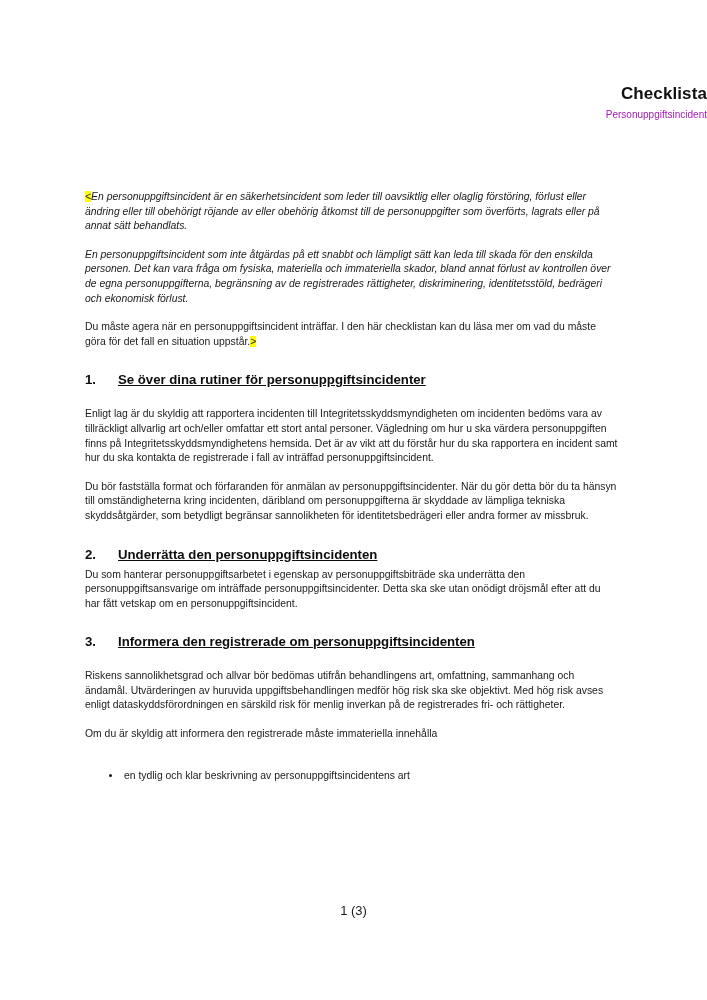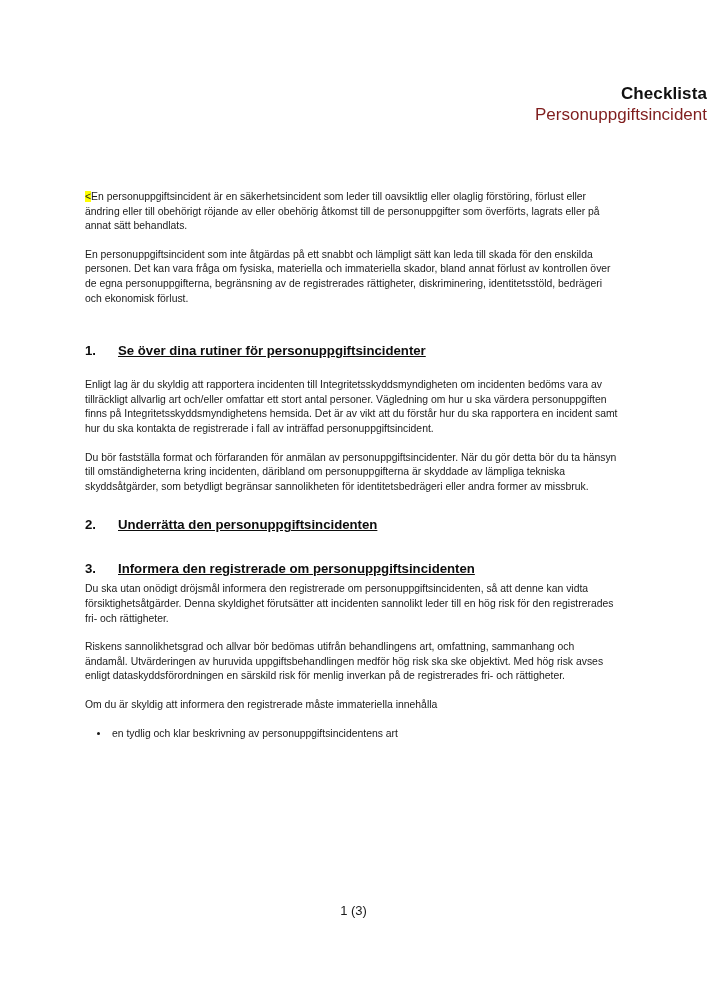--- a/index.html
+++ b/index.html
@@ -34,44 +34,45 @@
     text-align: right;
   }
   .doc-title {
     font-size: 17px;
     font-weight: bold;
     letter-spacing: 0.1px;
     line-height: 20px;
     color: #111111;
   }
   .doc-subtitle {
-    font-size: 17px;
+    font-size: 10px;
     font-weight: normal;
     line-height: 18px;
     margin-top: 2px;
-    color: #7f1d1d;
+    color: #a21caf;
   }
 
   
   .content {
     position: absolute;
     left: 85px;
     top: 190px;
     width: 533px;
   }
 
   p {
     margin: 0;
     font-size: 10.4px;
     line-height: 14.6px;
     color: #1a1a1a;
     text-align: left;
   }
 
   .italic {
+    font-style: italic;
   }
 
   .gap-sm { height: 14px; }
   .gap-md { height: 15px; }
   .gap-head { height: 22px; }
 
   
   .heading {
     display: flex;
     font-size: 13.2px;
@@ -92,21 +93,21 @@
   .after-heading { height: 5px; }
 
   
   .hl {
     background: #ffff00;
     color: #1a1a1a;
   }
 
   
   ul.bullets {
-    margin: 0;
+    margin: 12px;
     padding: 0;
     list-style: none;
   }
   ul.bullets li {
     position: relative;
     padding-left: 27px;
     font-size: 10.4px;
     line-height: 14.6px;
     color: #1a1a1a;
     margin: 0;
@@ -146,49 +147,50 @@
   <div class="content">
 
     <p class="italic"><span class="hl">&lt;</span><span>En personuppgiftsincident är en säkerhetsincident som leder till oavsiktlig eller olaglig förstöring, förlust eller ändring eller till obehörigt röjande av eller obehörig åtkomst till de personuppgifter som överförts, lagrats eller på annat sätt behandlats.</span></p>
 
     <div class="gap-sm"></div>
 
     <p class="italic">En personuppgiftsincident som inte åtgärdas på ett snabbt och lämpligt sätt kan leda till skada för den enskilda personen. Det kan vara fråga om fysiska, materiella och immateriella skador, bland annat förlust av kontrollen över de egna personuppgifterna, begränsning av de registrerades rättigheter, diskriminering, identitetsstöld, bedrägeri och ekonomisk förlust.</p>
 
     <div class="gap-sm"></div>
 
+    <p><span>Du måste agera när en personuppgiftsincident inträffar. I den här checklistan kan du läsa mer om vad du måste göra för det fall en situation uppstår.</span><span class="hl">&gt;</span></p>
 
     <div class="gap-head"></div>
 
     <div class="heading">
       <span class="num">1.</span>
       <span class="htext">Se över dina rutiner för personuppgiftsincidenter</span>
     </div>
     <div class="after-heading"></div>
     <div class="gap-sm"></div>
     <p>Enligt lag är du skyldig att rapportera incidenten till Integritetsskyddsmyndigheten om incidenten bedöms vara av tillräckligt allvarlig art och/eller omfattar ett stort antal personer. Vägledning om hur u ska värdera personuppgiften finns på Integritetsskyddsmyndighetens hemsida. Det är av vikt att du förstår hur du ska rapportera en incident samt hur du ska kontakta de registrerade i fall av inträffad personuppgiftsincident.</p>
     <div class="gap-sm"></div>
     <p>Du bör fastställa format och förfaranden för anmälan av personuppgiftsincidenter. När du gör detta bör du ta hänsyn till omständigheterna kring incidenten, däribland om personuppgifterna är skyddade av lämpliga tekniska skyddsåtgärder, som betydligt begränsar sannolikheten för identitetsbedrägeri eller andra former av missbruk.</p>
 
     <div class="gap-head"></div>
 
     <div class="heading">
       <span class="num">2.</span>
       <span class="htext">Underrätta den personuppgiftsincidenten</span>
     </div>
     <div class="after-heading"></div>
+    <p>Du som hanterar personuppgiftsarbetet i egenskap av personuppgiftsbiträde ska underrätta den personuppgiftsansvarige om inträffade personuppgiftsincidenter. Detta ska ske utan onödigt dröjsmål efter att du har fått vetskap om en personuppgiftsincident.</p>
 
     <div class="gap-head"></div>
 
     <div class="heading">
       <span class="num">3.</span>
       <span class="htext">Informera den registrerade om personuppgiftsincidenten</span>
     </div>
     <div class="after-heading"></div>
-    <p>Du ska utan onödigt dröjsmål informera den registrerade om personuppgiftsincidenten, så att denne kan vidta försiktighetsåtgärder. Denna skyldighet förutsätter att incidenten sannolikt leder till en hög risk för den registrerades fri- och rättigheter.</p>
     <div class="gap-sm"></div>
     <p>Riskens sannolikhetsgrad och allvar bör bedömas utifrån behandlingens art, omfattning, sammanhang och ändamål. Utvärderingen av huruvida uppgiftsbehandlingen medför hög risk ska ske objektivt. Med hög risk avses enligt dataskyddsförordningen en särskild risk för menlig inverkan på de registrerades fri- och rättigheter.</p>
     <div class="gap-sm"></div>
     <p>Om du är skyldig att informera den registrerade måste immateriella innehålla</p>
     <div class="gap-md"></div>
 
     <ul class="bullets">
       <li>
         <span class="dot"></span>
         <span>en tydlig och klar beskrivning av personuppgiftsincidentens art</span>

